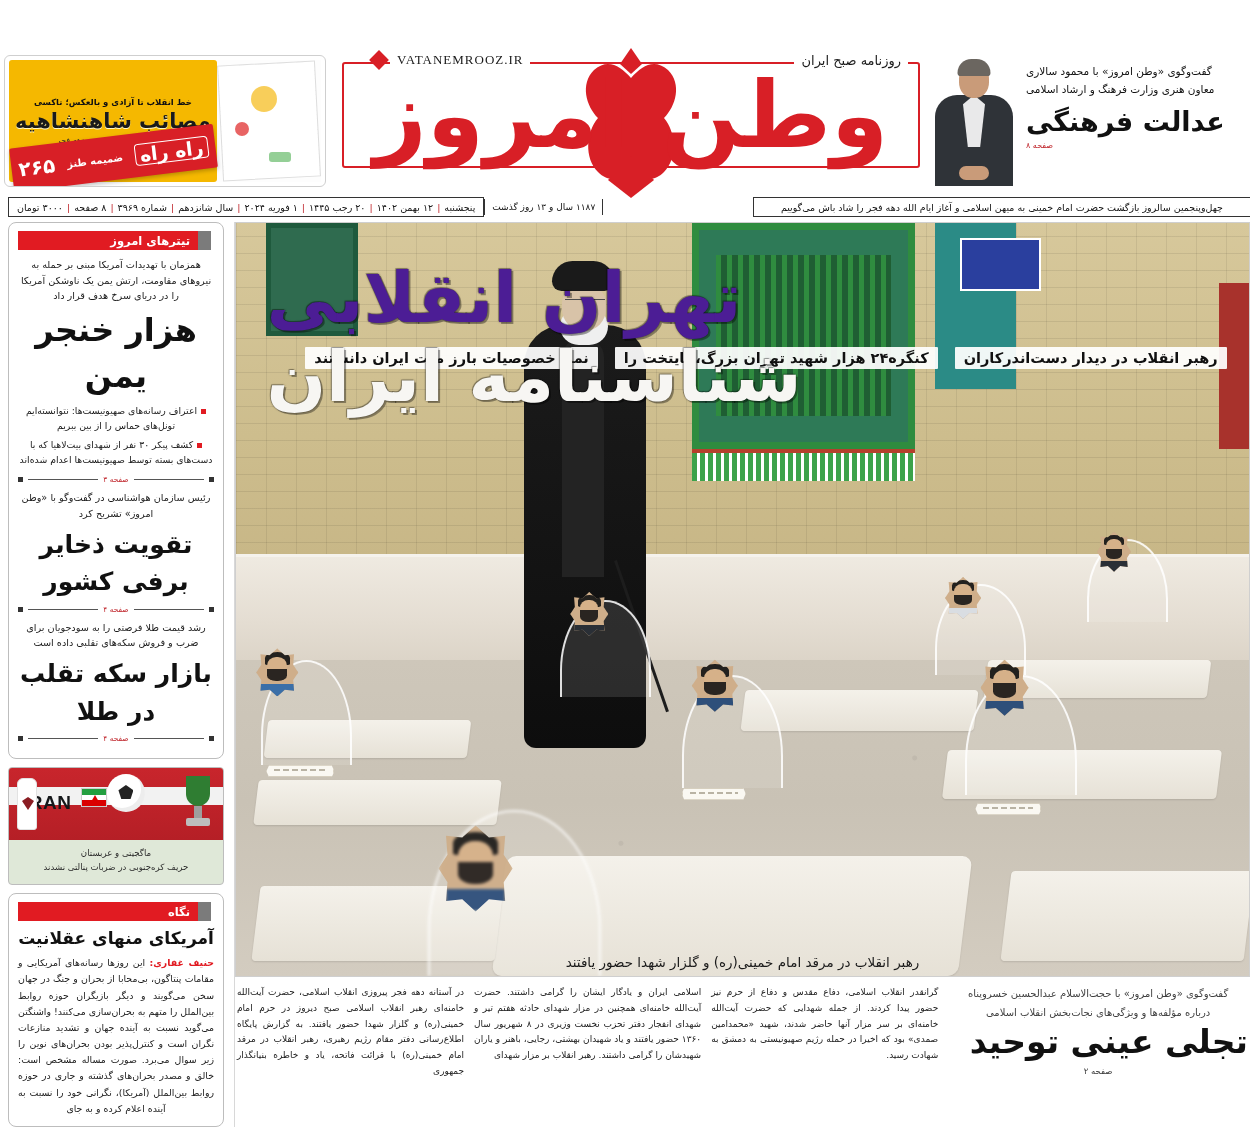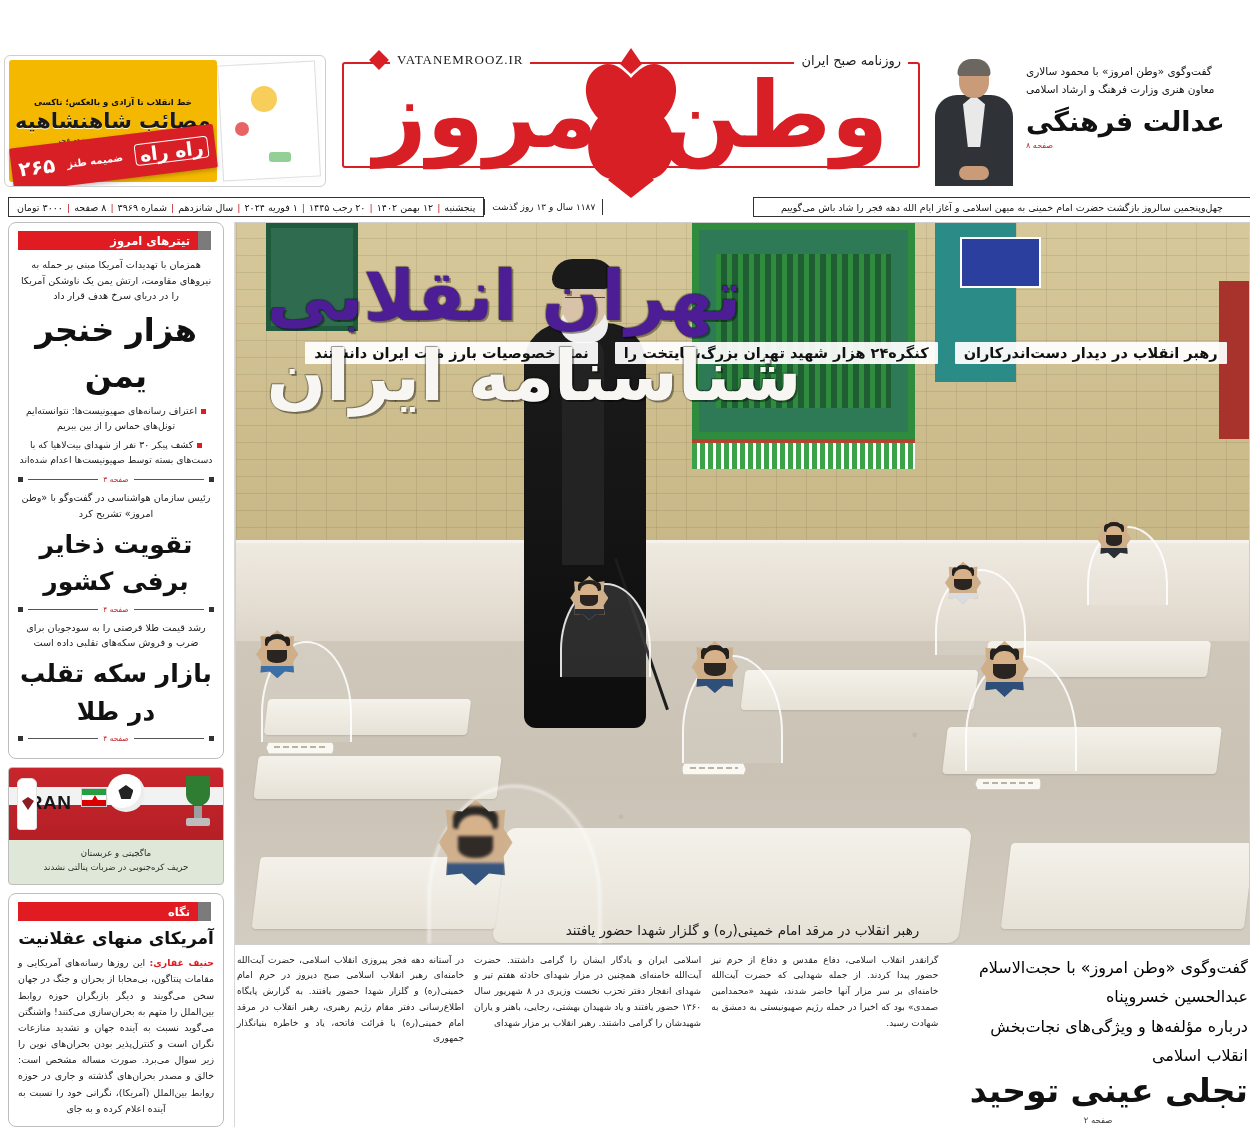--- a/index.html
+++ b/index.html
@@ -478,21 +478,21 @@
   .bottom {
     flex:1; display:flex; flex-direction: row-reverse; gap: 10px;
     padding: 8px 2px 2px 2px;
   }
   .col { font-size: 9px; line-height: 1.75; color:#1a1a1a;
     text-align: justify; }
   .col.c1, .col.c2 { flex: 1 1 0; }
   .col.c3 { flex: 1 1 0; }
   .lead-col { flex: 1.32 1 0; display:flex; flex-direction:column; align-items:flex-end; }
   .lead-kicker {
-    font-size: 16px; line-height: 1.85; color:#000000; text-align:right;
+    font-size: 10px; line-height: 1.85; color:#404040; text-align:center;
     width:100%;
   }
   .lead-head {
     font-size: 33px; font-weight:bold; color:#111; margin-top: 0;
     width:100%; text-align:right;
   }
   .lead-page { font-size: 8.5px; color:#333; margin-top: 5px; width:100%; text-align:center; }
 </style>
 </head>
 <body>

